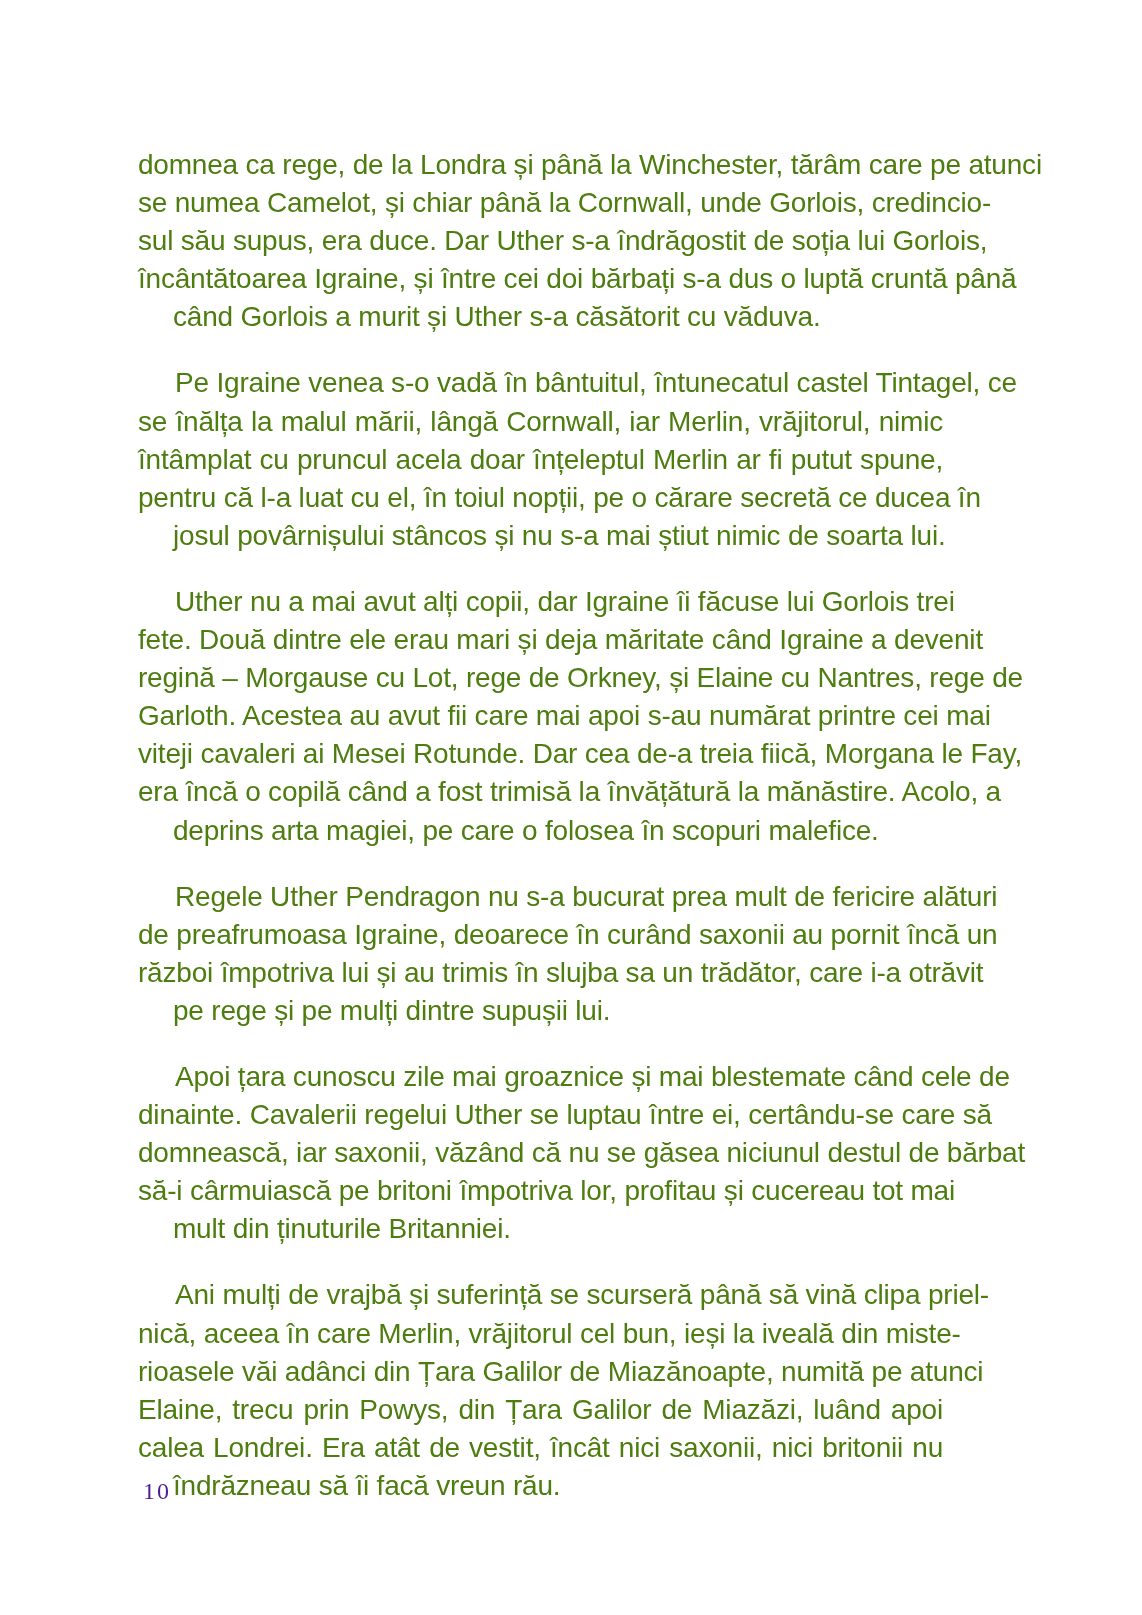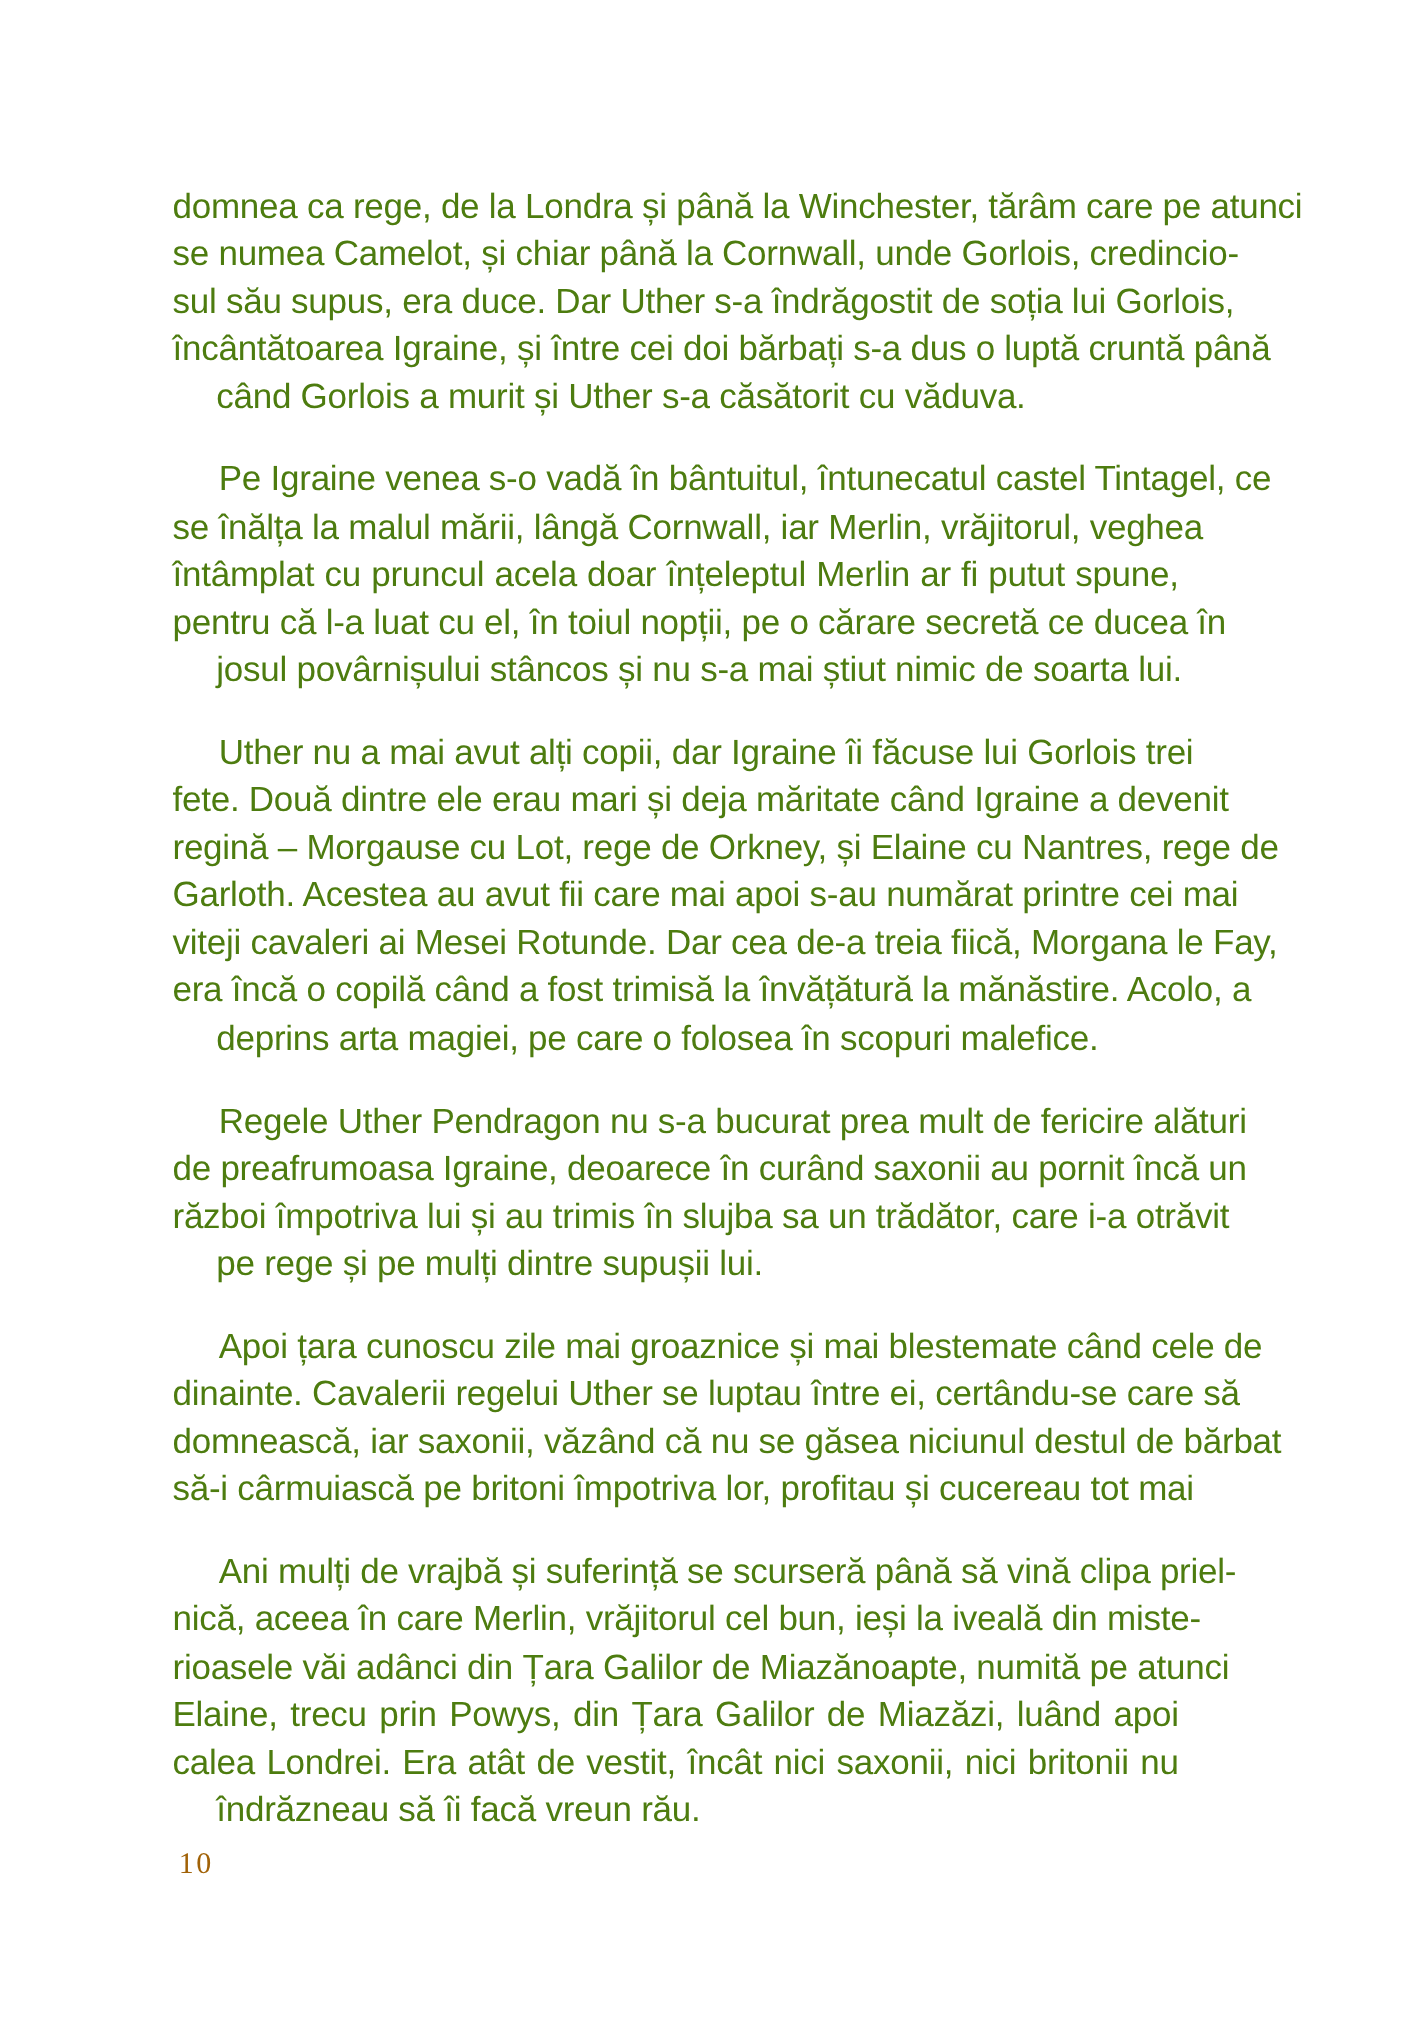--- a/index.html
+++ b/index.html
@@ -39,39 +39,39 @@
       padding-left: 37px;
       margin-top: 28px;
     }
     .page-number {
       position: absolute;
       left: 143px;
       top: 1478px;
       font-family: "Liberation Serif", "DejaVu Serif", serif;
       font-size: 24px;
       letter-spacing: 2px;
-      color: #a16207;
+      color: #4c1d95;
     }
   </style>
 </head>
 <body>
 
 <div class="page">
 
   <div>
     <span class="line">domnea ca rege, de la Londra și până la Winchester, tărâm care pe atunci</span>
     <span class="line">se numea Camelot, și chiar până la Cornwall, unde Gorlois, credincio-</span>
     <span class="line">sul său supus, era duce. Dar Uther s-a îndrăgostit de soția lui Gorlois,</span>
     <span class="line">încântătoarea Igraine, și între cei doi bărbați s-a dus o luptă cruntă până</span>
     <span class="line last">când Gorlois a murit și Uther s-a căsătorit cu văduva.</span>
   </div>
 
   <div>
     <span class="line indent">Pe Igraine venea s-o vadă în bântuitul, întunecatul castel Tintagel, ce</span>
-    <span class="line">se înălța la malul mării, lângă Cornwall, iar Merlin, vrăjitorul, veghea</span>
+    <span class="line">se înălța la malul mării, lângă Cornwall, iar Merlin, vrăjitorul, nimic</span>
     <span class="line">întâmplat cu pruncul acela doar înțeleptul Merlin ar fi putut spune,</span>
     <span class="line">pentru că l-a luat cu el, în toiul nopții, pe o cărare secretă ce ducea în</span>
     <span class="line last">josul povârnișului stâncos și nu s-a mai știut nimic de soarta lui.</span>
   </div>
 
   <div>
     <span class="line indent">Uther nu a mai avut alți copii, dar Igraine îi făcuse lui Gorlois trei</span>
     <span class="line">fete. Două dintre ele erau mari și deja măritate când Igraine a devenit</span>
     <span class="line">regină – Morgause cu Lot, rege de Orkney, și Elaine cu Nantres, rege de</span>
     <span class="line">Garloth. Acestea au avut fii care mai apoi s-au numărat printre cei mai</span>
@@ -85,20 +85,21 @@
     <span class="line">de preafrumoasa Igraine, deoarece în curând saxonii au pornit încă un</span>
     <span class="line">război împotriva lui și au trimis în slujba sa un trădător, care i-a otrăvit</span>
     <span class="line last">pe rege și pe mulți dintre supușii lui.</span>
   </div>
 
   <div>
     <span class="line indent">Apoi țara cunoscu zile mai groaznice și mai blestemate când cele de</span>
     <span class="line">dinainte. Cavalerii regelui Uther se luptau între ei, certându-se care să</span>
     <span class="line">domnească, iar saxonii, văzând că nu se găsea niciunul destul de bărbat</span>
     <span class="line">să-i cârmuiască pe britoni împotriva lor, profitau și cucereau tot mai</span>
+    <span class="line last">mult din ținuturile Britanniei.</span>
   </div>
 
   <div>
     <span class="line indent">Ani mulți de vrajbă și suferință se scurseră până să vină clipa priel-</span>
     <span class="line">nică, aceea în care Merlin, vrăjitorul cel bun, ieși la iveală din miste-</span>
     <span class="line">rioasele văi adânci din Țara Galilor de Miazănoapte, numită pe atunci</span>
     <span class="line">Elaine, trecu prin Powys, din Țara Galilor de Miazăzi, luând apoi</span>
     <span class="line">calea Londrei. Era atât de vestit, încât nici saxonii, nici britonii nu</span>
     <span class="line last">îndrăzneau să îi facă vreun rău.</span>
   </div>

